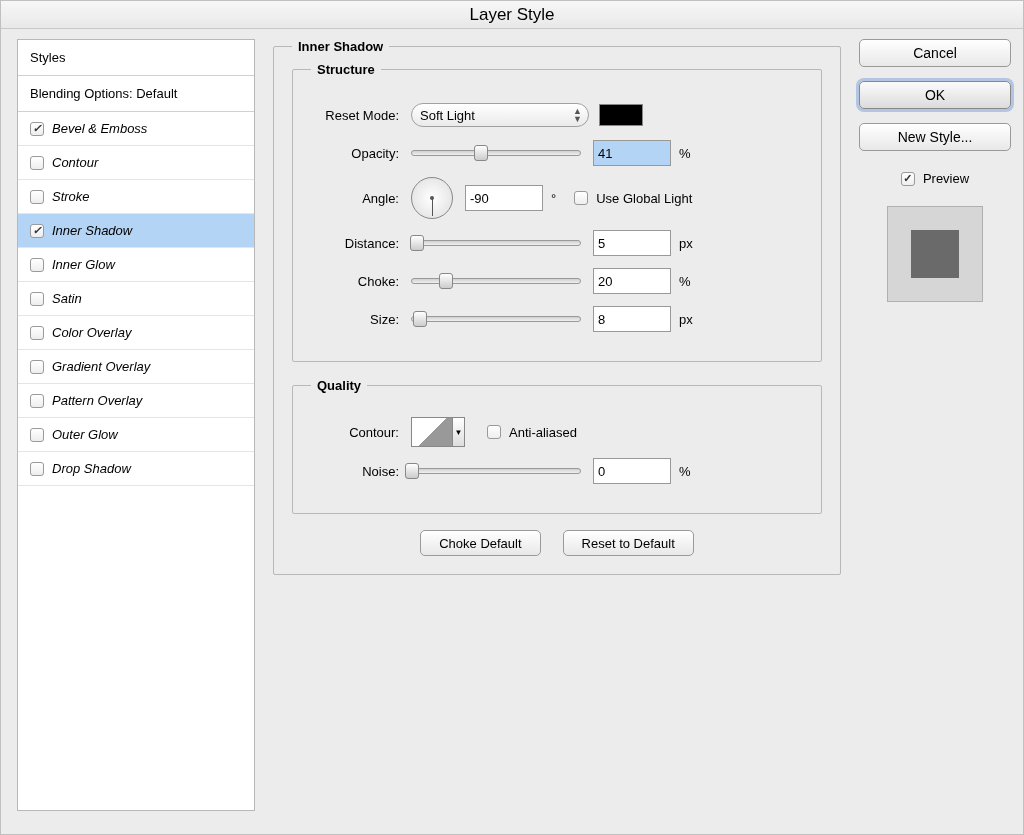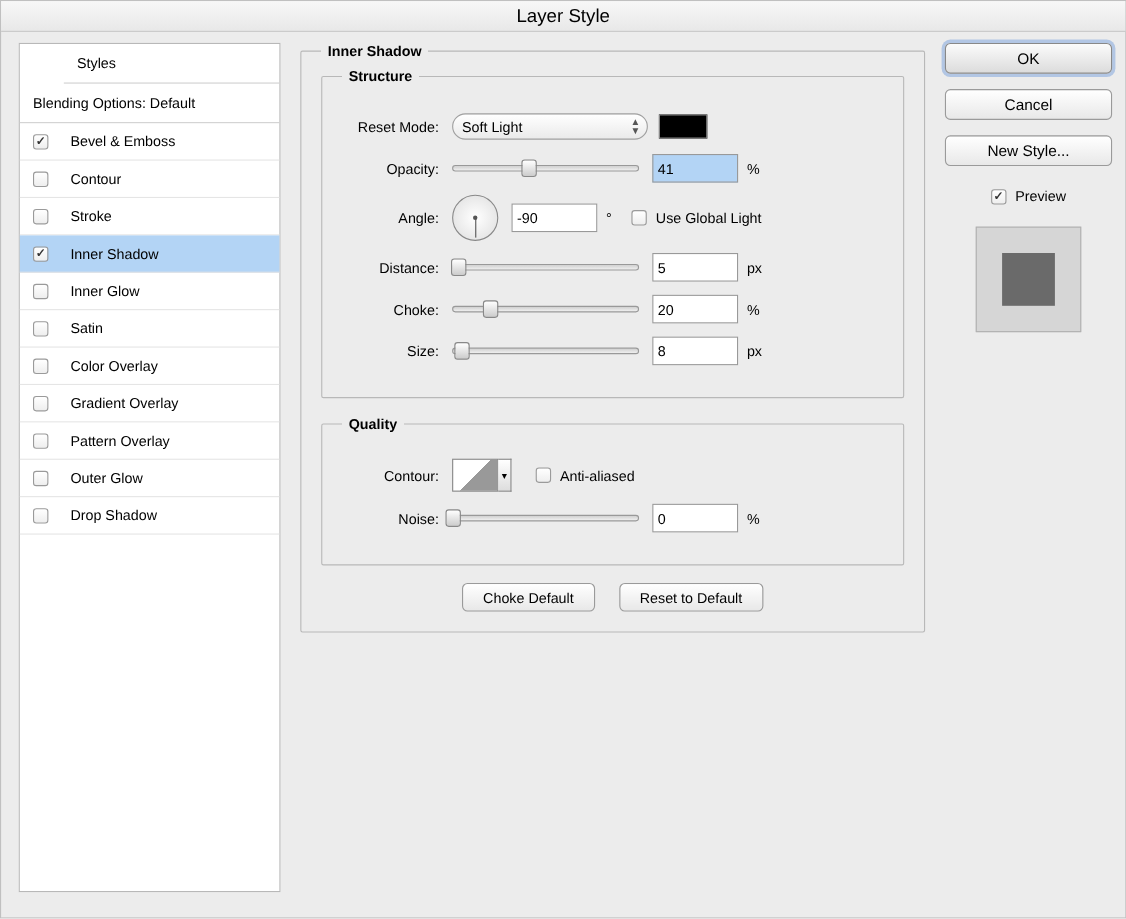--- a/index.html
+++ b/index.html
@@ -1,23 +1,23 @@
 <!DOCTYPE html>
 <html><head>
 <meta charset="utf-8">
 <style>
 * { box-sizing: border-box; font-family: "Lucida Grande", "Helvetica Neue", Arial, sans-serif; font-size: 13px; }
 body { margin: 0; background: #ececec; width: 1024px; height: 835px; overflow: hidden; }
 .dialog { width: 1024px; height: 835px; background: #ececec; border: 1px solid #c0c0c0; }
 .titlebar { height: 28px; line-height: 28px; text-align: center; font-size: 17px; background: linear-gradient(#f7f7f7,#e8e8e8); border-bottom: 1px solid #c8c8c8; }
 .content { display: flex; padding: 10px 12px 12px 16px; gap: 18px; height: calc(100% - 28px); }
 .styles-list { width: 238px; border: 1px solid #b8b8b8; background: #fff; height: 772px; }
-.styles-header { padding: 10px 12px; border-bottom: 1px solid #d0d0d0; margin-left: 40px; }
+.styles-header { padding: 10px 12px; border-bottom: 1px solid #d0d0d0; }
 .styles-blending { padding: 10px 12px; border-bottom: 1px solid #d0d0d0; }
-.style-item { padding: 9px 12px; border-bottom: 1px solid #e5e5e5; display: flex; align-items: center; gap: 20px; cursor: pointer; }
+.style-item { padding: 9px 12px; border-bottom: 1px solid #e5e5e5; display: flex; align-items: center; gap: 8px; cursor: pointer; font-style: italic; }
 .style-item.indent { }
 .style-item.selected { background: #b3d4f5; }
 .cb { width: 14px; height: 14px; border: 1px solid #9a9a9a; border-radius: 3px; background: linear-gradient(#fff,#eee); display: inline-flex; align-items: center; justify-content: center; flex-shrink: 0; }
 .cb.checked::after { content: "✓"; font-size: 11px; color: #333; font-weight: bold; }
 .main-panel { flex: 1; }
 fieldset { border: 1px solid #b8b8b8; border-radius: 2px; margin: 0 0 16px 0; padding: 14px 18px 18px 18px; background: #ececec; }
 fieldset.outer { padding-top: 8px; }
 legend { padding: 0 6px; font-weight: bold; font-size: 13px; }
 .row { display: flex; align-items: center; margin: 10px 0; min-height: 28px; }
 .row-label { width: 100px; text-align: right; padding-right: 12px; }
@@ -191,22 +191,22 @@
         </fieldset>
 
         <div class="btn-row">
           <div class="btn">Choke Default</div>
           <div class="btn">Reset to Default</div>
         </div>
       </fieldset>
     </div>
 
     <div class="right-col">
+      <div class="btn btn-lg">Cancel</div>
       <div class="btn primary btn-lg">OK</div>
-      <div class="btn btn-lg">Cancel</div>
       <div class="btn btn-lg">New Style...</div>
       <div class="preview-row">
         <span class="cb checked"></span>
         <span>Preview</span>
       </div>
       <div class="preview-box">
         <div class="preview-inner"></div>
       </div>
     </div>
 

